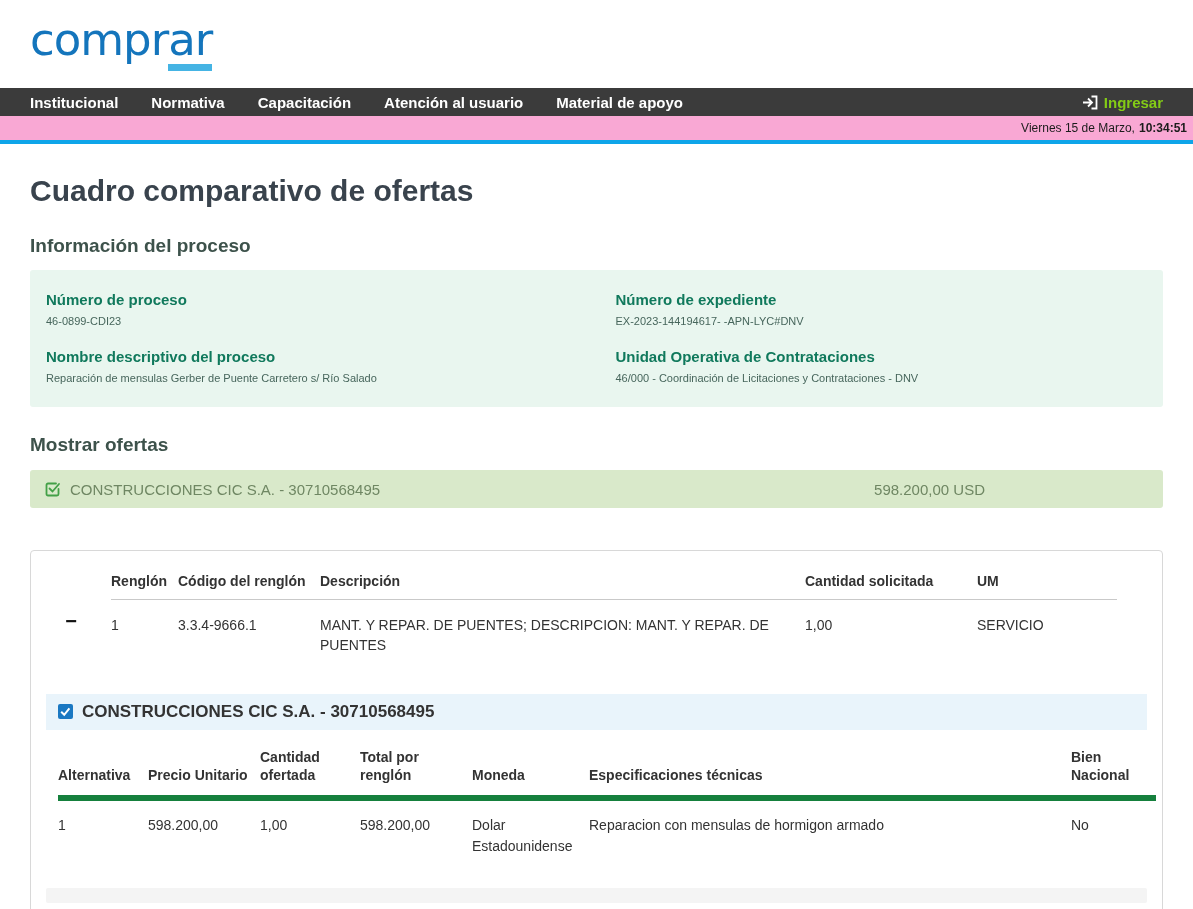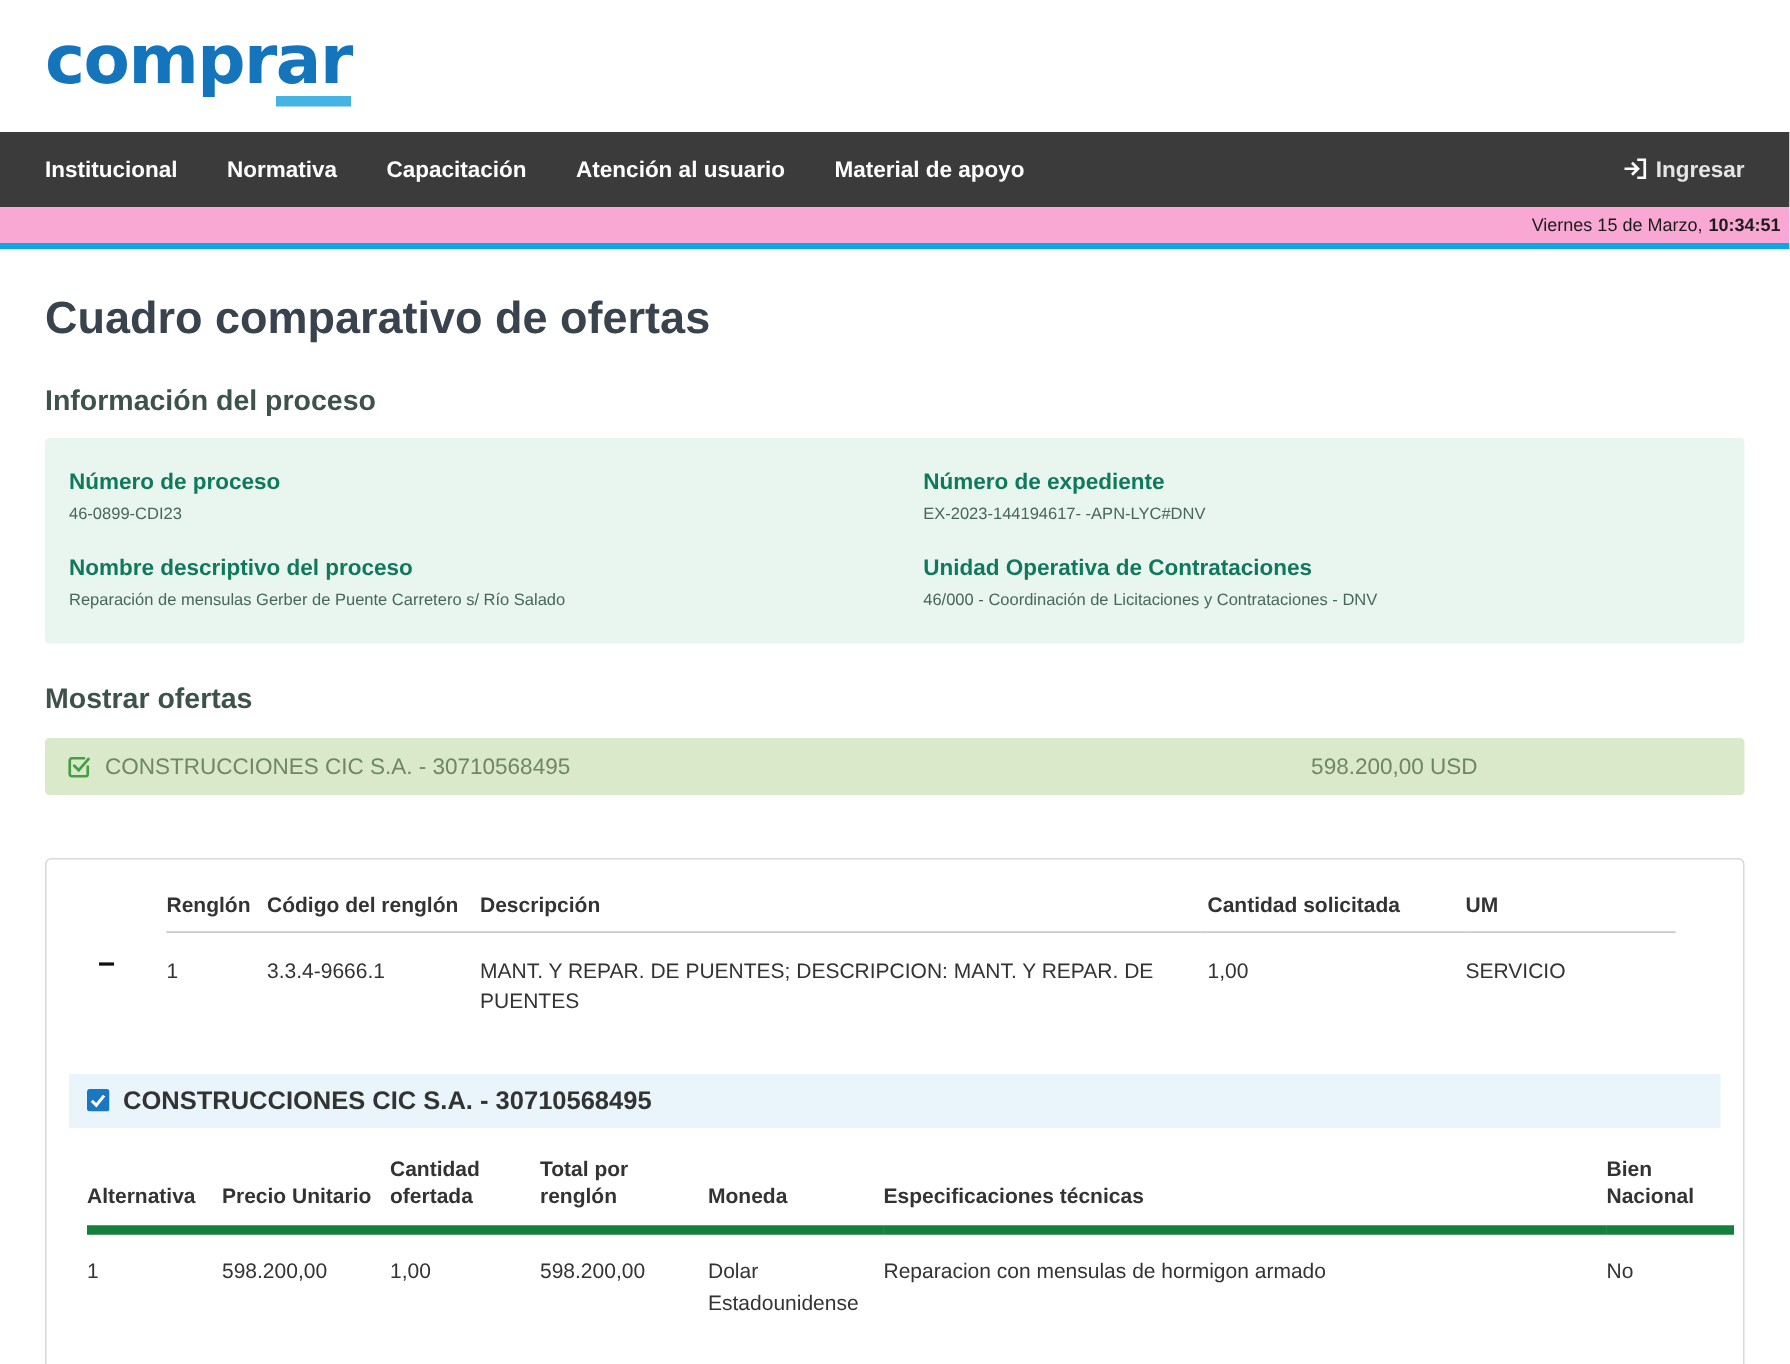--- a/index.html
+++ b/index.html
@@ -5,27 +5,27 @@
   * { margin:0; padding:0; box-sizing:border-box; }
   body {
     width:1193px;
     font-family:"Liberation Sans", sans-serif;
     background:#fff;
     color:#333;
   }
 
   
   .top-header { height:88px; display:flex; align-items:center; padding-left:30px; background:#fff; }
-  .logo { font-family:"DejaVu Sans", sans-serif; font-size:45px; font-weight:bold; color:#1475bc; letter-spacing:-1px; line-height:1; cursor:pointer; }
+  .logo { font-family:"DejaVu Sans", sans-serif; font-size:45px; font-weight:normal; color:#1475bc; letter-spacing:-1px; line-height:1; cursor:pointer; }
   .logo .logo-tail { display:inline-block; border-bottom:7px solid #45b4e4; padding-bottom:2px; }
 
   
-  .navbar { background:#3b3b3b; height:50px; display:flex; align-items:center; padding:0 30px; }
+  .navbar { background:#3b3b3b; height:28px; display:flex; align-items:center; padding:0 30px; }
   .nav-item { font-size:15px; font-weight:bold; color:#fff; margin-right:33px; cursor:pointer; white-space:nowrap; }
-  .nav-login { margin-left:auto; display:flex; align-items:flex-start; gap:6px; font-size:15px; font-weight:bold; color:#e5e5e5; cursor:pointer; }
+  .nav-login { margin-left:auto; display:flex; align-items:center; gap:6px; font-size:15px; font-weight:bold; color:#84cc16; cursor:pointer; }
 
   
   .datebar { height:28px; display:flex; justify-content:flex-end; align-items:center; padding-right:6px; font-size:12px; color:#1c1c1c; border-bottom:4px solid #0ea5e9; background:#f9a8d4; }
   .datebar .time { font-weight:bold; margin-left:4px; }
 
   
   .content { padding:0 30px 10px 30px; }
   .page-title { font-size:30px; font-weight:bold; color:#39434d; margin-top:30px; }
   .section-title { font-size:19px; font-weight:bold; color:#3d524b; margin-top:27px; }
 

